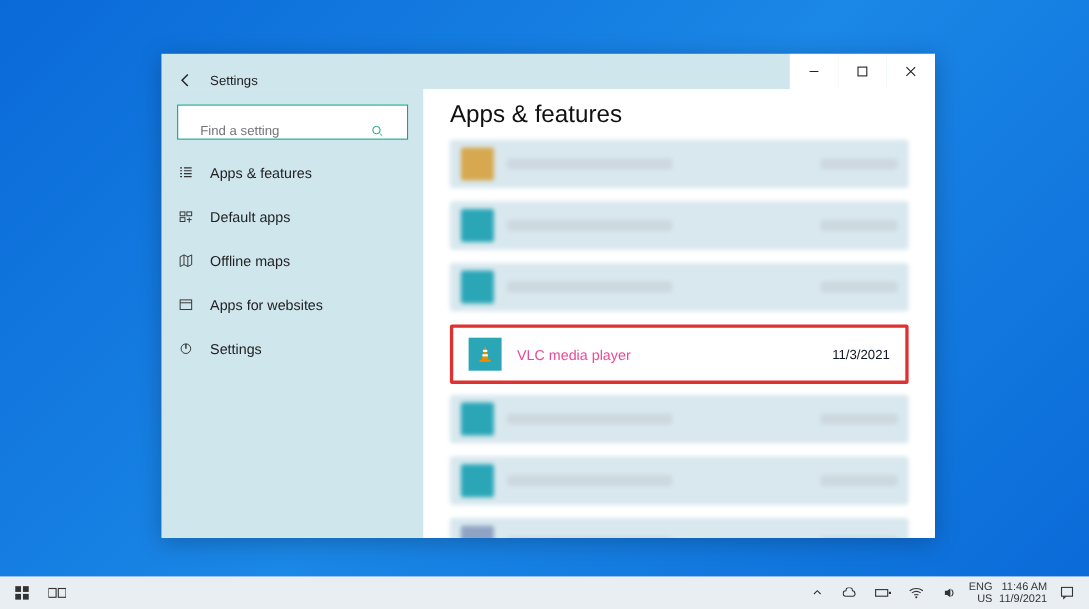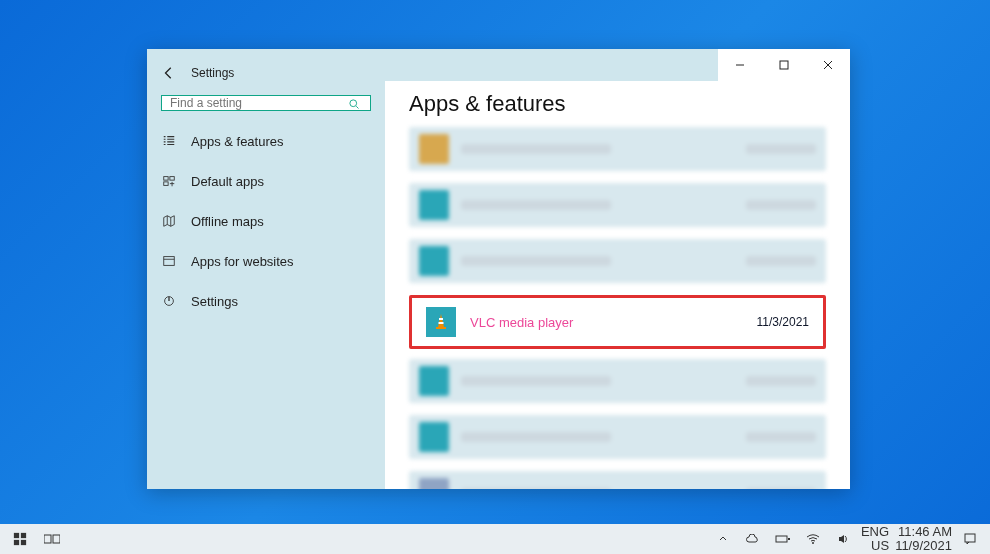--- a/index.html
+++ b/index.html
@@ -17,21 +17,21 @@
   .titlebar .title { font-size: 12px; color: #222; }
   .titlebar .spacer { flex: 1; }
   .wbtn { width: 44px; height: 32px; display:flex; align-items:center; justify-content:center; background:#fff; }
   .wbtn svg { display:block; }
   .titlebar .wbtns { display:flex; }
 
   .body { flex:1; display:flex; min-height:0; }
   .sidebar { width: 238px; background:#cfe6ed; padding: 10px 14px 0 14px; }
   .side-row { display:flex; align-items:center; gap: 14px; height: 36px; font-size: 13px; color:#222; }
   .side-row .icon { width:16px; height:16px; display:flex; align-items:center; justify-content:center; }
-  .search-box { height: 16px; border: 1.5px solid #0fa587; background:#fff; display:flex; align-items:flex-end; padding:0 8px; margin: 4px 0 10px 0; }
+  .search-box { height: 32px; border: 1.5px solid #0fa587; background:#fff; display:flex; align-items:flex-end; padding:0 20px; margin: 4px 0 10px 0; }
   .search-box input { flex:1; border:none; outline:none; font-size:12px; color:#888; background:transparent; }
   .search-box .sicon { width:14px; height:14px; }
   .cat-heading { font-size:13px; font-weight:600; color:#111; padding: 4px 0 14px 0; }
   .nav-item { display:flex; align-items:center; gap:14px; height:40px; font-size:13px; color:#222; }
   .nav-item .icon { width:16px; height:16px; display:flex; align-items:center; justify-content:center; }
 
   .main { flex:1; background:#fff; padding: 10px 24px 0 24px; position:relative; overflow:hidden; }
   .page-title { font-size: 22px; font-weight: 400; color:#111; margin-bottom: 10px; }
 
   .blur-block { background:#d8e8ee; border-radius:3px; margin-bottom:12px; display:flex; align-items:center; padding:0 10px; gap:12px; filter: blur(2px); }
@@ -46,21 +46,21 @@
     display:flex; align-items:center; padding: 0 14px; gap: 14px; background:#fff;
   }
   .app-icon { width:30px; height:30px; background:#2aa6b7; display:flex; align-items:center; justify-content:center; }
   .app-name { font-size:13px; color:#ec4899; }
   .app-date { margin-left:auto; font-size:12px; color:#0f172a; }
 
   .taskbar { position:absolute; left:0; right:0; bottom:0; height:30px; background:#e9eef2; display:flex; align-items:center; font-size:10px; color:#333; }
   .tb-left { display:flex; align-items:center; gap:8px; padding-left:8px; }
   .tb-icon { width:24px; height:24px; display:flex; align-items:center; justify-content:center; }
   .tb-right { margin-left:auto; display:flex; align-items:center; gap:6px; padding-right:8px; }
-  .tb-col { display:flex; flex-direction:column; align-items:flex-end; line-height:1.1; font-size:13px; }
+  .tb-col { display:flex; flex-direction:column; align-items:flex-end; line-height:1.1; font-size:10px; }
 </style>
 </head>
 <body>
 
 <div class="window">
   <div class="titlebar">
     <div class="left">
       <div class="back">
         <svg width="14" height="14" viewBox="0 0 16 16">
             <path d="M10 2 L4 8 L10 14" stroke="#222" stroke-width="1.5" fill="none"></path>

